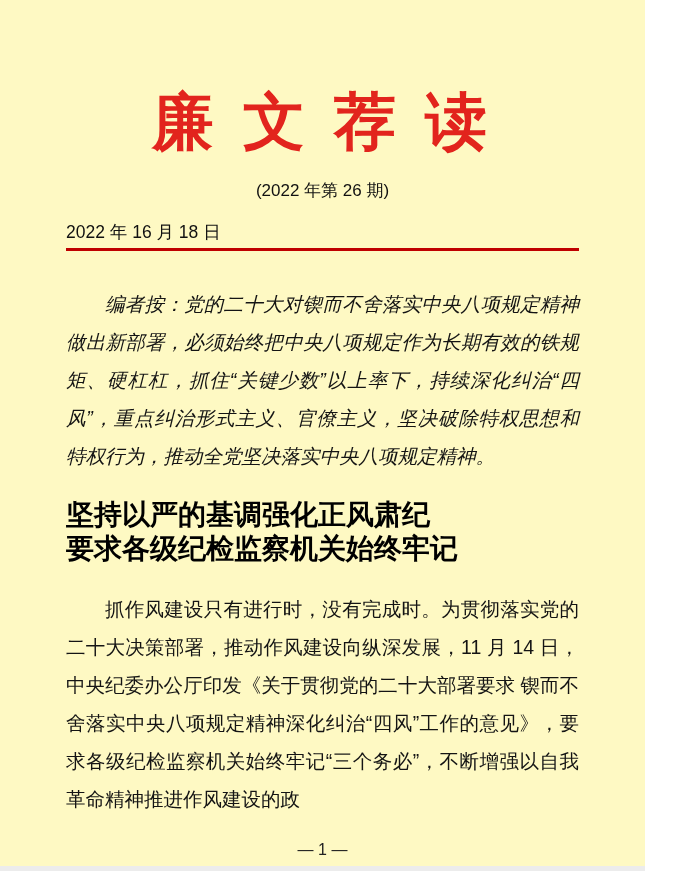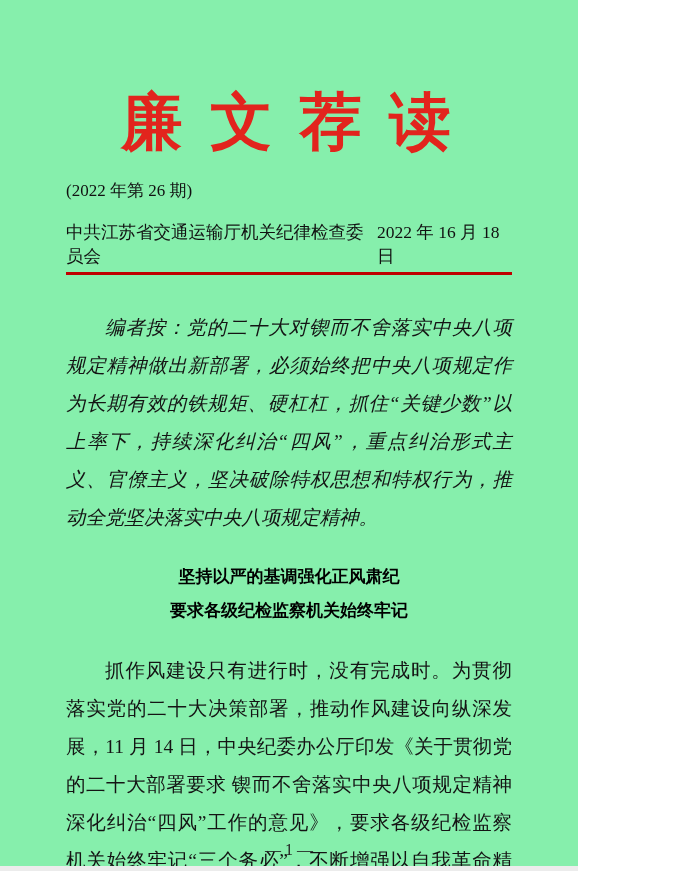--- a/index.html
+++ b/index.html
@@ -2,43 +2,43 @@
 <html><head>
 <meta charset="utf-8">
 <style>
   html, body {
     margin: 0;
     padding: 0;
     background: #ffffff;
   }
   .page {
     position: relative;
-    width: 578px;
+    width: 645px;
     height: 871px;
-    background: #86efac;
+    background: #fef9c3;
     overflow: hidden;
-    font-family: Liberation Serif, serif;
+    font-family: Liberation Sans, sans-serif;
     color: #1a1a1a;
   }
   .content {
     padding: 0 66px;
   }
   .masthead-title {
     margin-top: 86px;
     text-align: center;
     font-size: 62px;
     line-height: 72px;
     font-weight: 700;
     letter-spacing: 6px;
     color: #e2241d;
     white-space: nowrap;
   }
   .issue-line {
     margin-top: 22px;
-    text-align: left;
+    text-align: center;
     font-size: 17px;
     line-height: 22px;
     color: #111111;
   }
   .issuer-row {
     margin-top: 18px;
     display: flex;
     justify-content: space-between;
     align-items: baseline;
     font-size: 17.5px;
@@ -54,23 +54,23 @@
     margin-top: 34px;
     font-size: 19.5px;
     line-height: 38px;
     text-indent: 2em;
     text-align: justify;
     font-style: italic;
     color: #141414;
   }
   .article-title {
     margin-top: 23px;
-    text-align: center;
+    text-align: left;
     font-weight: 700;
-    font-size: 17px;
+    font-size: 28px;
     line-height: 34px;
     color: #000000;
   }
   .article-body {
     margin-top: 24px;
     font-size: 19.5px;
     line-height: 38px;
     text-indent: 2em;
     text-align: justify;
     color: #141414;
@@ -97,21 +97,20 @@
 <body>
 
 <div class="page">
   <div class="content">
 
     <div class="masthead-title">廉 文 荐 读</div>
 
     <div class="issue-line">(2022 年第 26 期)</div>
 
     <div class="issuer-row">
-      <span>中共江苏省交通运输厅机关纪律检查委员会</span>
       <span>2022 年 16 月 18 日</span>
     </div>
 
     <div class="red-rule"></div>
 
     <p class="editor-note">编者按：党的二十大对锲而不舍落实中央八项规定精神做出新部署，必须始终把中央八项规定作为长期有效的铁规矩、硬杠杠，抓住“关键少数”以上率下，持续深化纠治“四风”，重点纠治形式主义、官僚主义，坚决破除特权思想和特权行为，推动全党坚决落实中央八项规定精神。</p>
 
     <div class="article-title">
       <div>坚持以严的基调强化正风肃纪</div>
       <div>要求各级纪检监察机关始终牢记</div>

